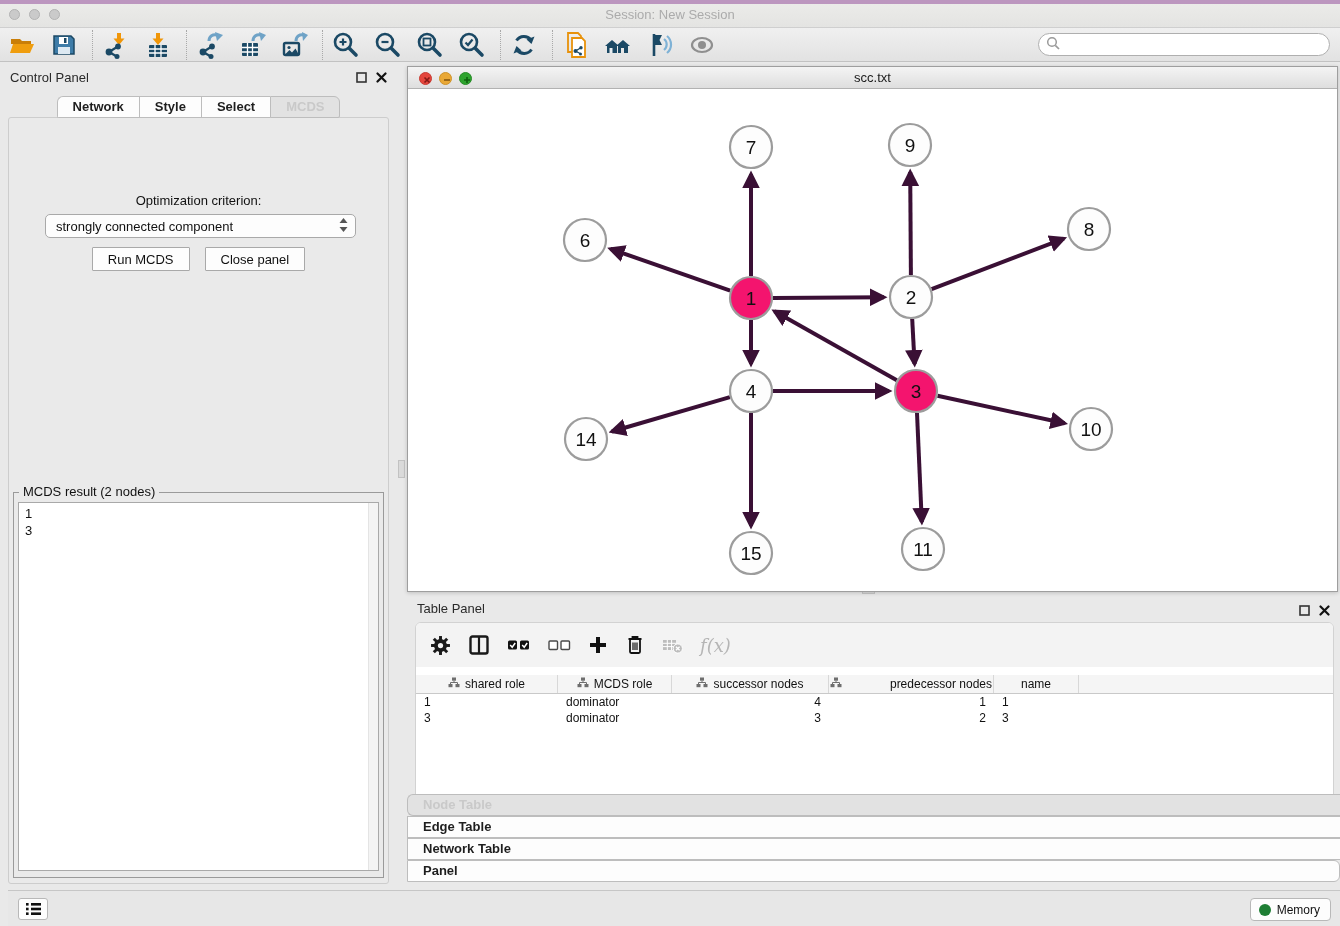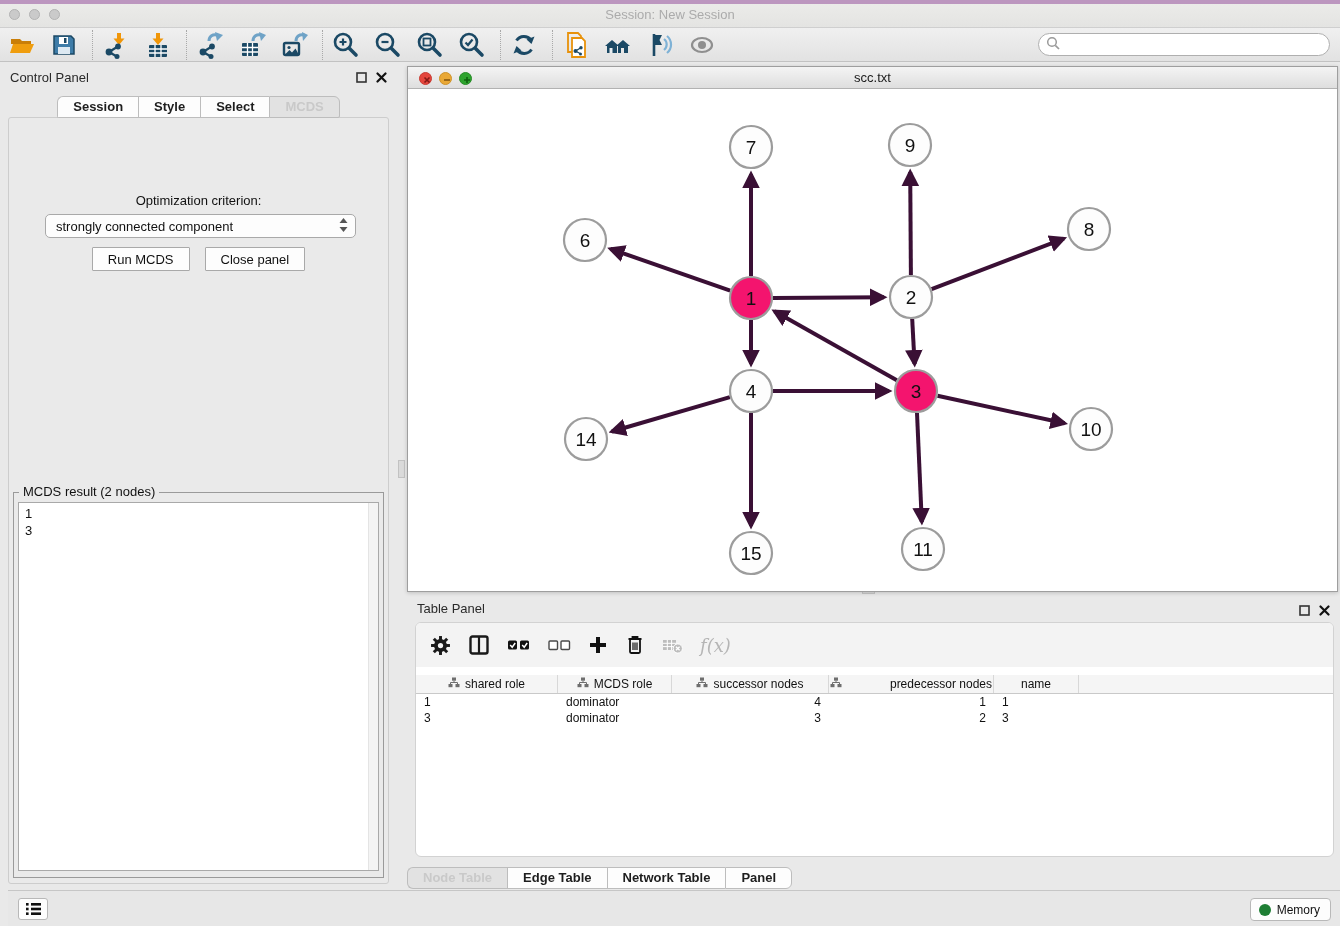--- a/index.html
+++ b/index.html
@@ -81,21 +81,21 @@
     background:#ffffff; border:1px solid #D2D2D2; border-radius:6px; overflow:hidden; }
   .tp-toolbar { height:44px; background:#F3F3F3; display:flex; align-items:center; padding-left:14px; gap:17px; }
   .tp-toolbar .ticon { cursor:pointer; display:flex; align-items:center; }
   .fx-label { font-family:"DejaVu Serif","Liberation Serif",serif; font-style:italic; color:#B5B5B5; font-size:18px; }
   .grid-area { position:relative; margin-top:8px; }
   .grid-head { display:flex; height:19px; background:#F5F5F5; border-bottom:1px solid #C9C9C9; }
   .gh-cell { display:flex; align-items:center; justify-content:center; gap:5px; font-size:12px; color:#111;
     border-right:1px solid #D8D8D8; height:100%; }
   .grid-row { display:flex; height:16px; }
   .gr-cell { font-size:12px; color:#111; padding:1px 8px; overflow:hidden; white-space:nowrap; }
-  .tp-tabs { position:absolute; left:0; right:0; bottom:1px; display:flex; justify-content:flex-start; }
+  .tp-tabs { position:absolute; left:0; right:0; bottom:8px; display:flex; justify-content:flex-start;flex-direction:column; }
   .tp-tabs .tab { height:22px; line-height:20px; border-radius:0; }
   .tp-tabs .tab:first-child { border-radius:6px 0 0 6px; }
   .tp-tabs .tab:last-child { border-radius:0 6px 6px 0; }
 
   
   .statusbar { position:absolute; left:8px; right:0; bottom:0; height:36px; background:#E7E7E7; border-top:1px solid #C6C6C6; }
   .sb-left-btn { position:absolute; left:10px; top:7px; width:30px; height:22px; background:#FDFDFD;
     border:1px solid #B8B8B8; border-radius:3px; display:flex; align-items:center; justify-content:center; cursor:pointer; }
   .memory-btn { position:absolute; right:9px; top:7px; height:23px; background:#FDFDFD; border:1px solid #B8B8B8;
     border-radius:4px; display:flex; align-items:center; gap:6px; padding:0 10px 0 8px; font-size:12px; color:#111; cursor:pointer; }
@@ -270,21 +270,21 @@
             <rect x="1" y="1" width="9" height="9" fill="none" stroke="#333" stroke-width="1.6"></rect>
           </svg>
         </span>
       <span>
           <svg width="11" height="11" viewBox="0 0 11 11">
             <path d="M1.5 1.5l8 8M9.5 1.5l-8 8" stroke="#111" stroke-width="2.2" stroke-linecap="round"></path>
           </svg>
         </span>
     </div>
     <div class="cp-tabs">
-        <div class="tab">Session</div>
+        <div class="tab">Network</div>
         <div class="tab">Style</div>
         <div class="tab">Select</div>
         <div class="tab active">MCDS</div>
       </div>
     <div class="cp-content">
       <div class="opt-label">Optimization criterion:</div>
       <div class="dropdown">
         <span class="dd-text">strongly connected component</span>
         <span><svg width="11" height="16" viewBox="0 0 11 16">
               <path d="M5.5 1L9.5 6h-8z" fill="#555"></path>

